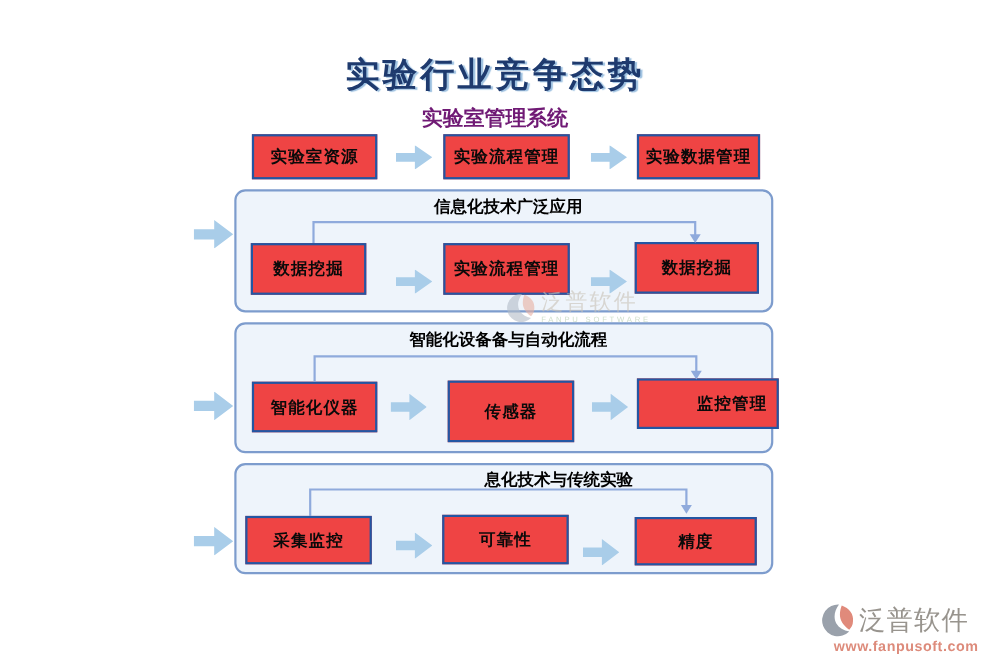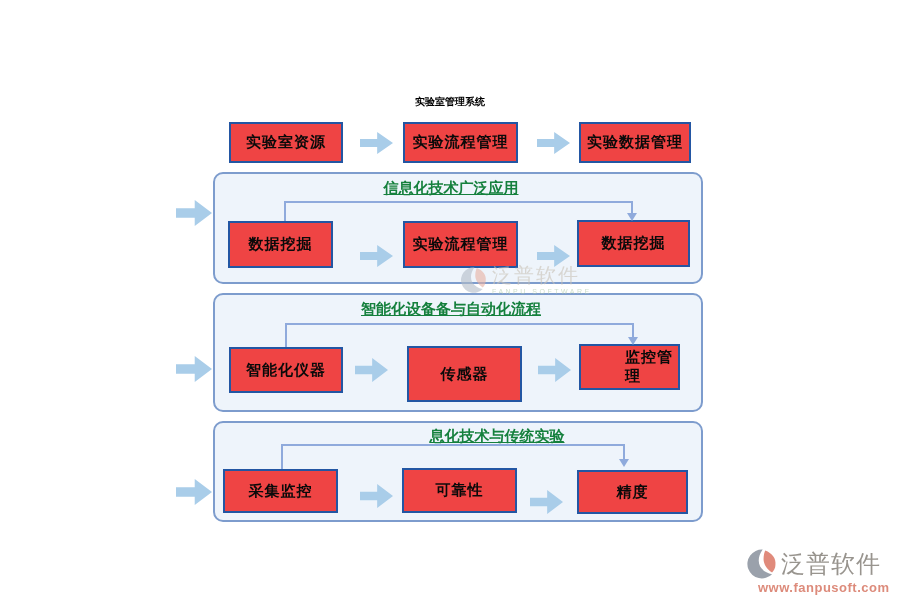--- a/index.html
+++ b/index.html
@@ -8,25 +8,25 @@
     background:#ffffff; overflow:hidden;
     font-family:"Liberation Sans", sans-serif;
   }
   .title {
     position:absolute; left:0; top:47px; width:900px;
     text-align:center; font-family:"DejaVu Serif", serif;
     font-size:31px; font-weight:700; color:#1e3a6e;
     letter-spacing:3px; text-shadow:2px 1px 1px #9cc0e0;
   }
   .section-label {
-    position:absolute; width:494px; left:204px; text-align:center;
-    font-size:15px; font-weight:700; color:#15803d;text-decoration:underline;
+    position:absolute; width:494px; left:215px; text-align:center;
+    font-size:15px; font-weight:700; color:#000000;
   }
   .subtitle { position:absolute; left:0; top:95px; width:900px; text-align:center;
-    font-size:10px; font-weight:700; color:#000000; }
+    font-size:19px; font-weight:700; color:#701a75; }
   .container {
     position:absolute; left:213px; width:490px;
     background:#eef4fb; border:2px solid #7d9ccd; border-radius:10px;
     box-sizing:border-box;
   }
   .flow-box {
     position:absolute; background:#ef4444; border:2px solid #2356a3;
     box-sizing:border-box; display:flex; align-items:center; justify-content:center;
     font-size:15px; font-weight:700; color:#0a0a0a; letter-spacing:1px;
   }
@@ -45,20 +45,21 @@
   .wm-footer { position:absolute; left:744px; top:546px; }
   .wm-footer .row { display:flex; align-items:center; gap:3px; }
   .wm-footer .brand { font-size:24px; color:#98948e; letter-spacing:1px; font-weight:500; }
   .wm-footer .url { font-size:13px; color:#dd8b7b; font-weight:700; letter-spacing:0.5px; margin-top:-2px; margin-left:14px; }
 </style>
 </head>
 <body>
 
 <div class="canvas">
 
+  <div class="title">实验行业竞争态势</div>
 
   <div class="subtitle">实验室管理系统</div>
   <div class="flow-box" style="left:229px; top:122px; width:114px; height:41px;">实验室资源</div>
   <div class="block-arrow" style="left:360px; top:132px; width:33px; height:22px;"></div>
   <div class="flow-box" style="left:403px; top:122px; width:115px; height:41px;">实验流程管理</div>
   <div class="block-arrow" style="left:537px; top:132px; width:33px; height:22px;"></div>
   <div class="flow-box" style="left:579px; top:122px; width:112px; height:41px;">实验数据管理</div>
 
   <div class="container" style="top:172px; height:112px;"></div>
   <div class="section-label" style="top:179px;">信息化技术广泛应用</div>
@@ -69,21 +70,21 @@
   <div class="block-arrow" style="left:537px; top:245px; width:33px; height:22px;"></div>
   <div class="flow-box" style="left:577px; top:220px; width:113px; height:47px;">数据挖掘</div>
 
   <div class="container" style="top:293px; height:119px;"></div>
   <div class="section-label" style="top:300px;">智能化设备备与自动化流程</div>
   <div class="block-arrow" style="left:176px; top:356px; width:36px; height:26px;"></div>
   <div class="flow-box" style="left:229px; top:347px; width:114px; height:46px;">智能化仪器</div>
   <div class="block-arrow" style="left:355px; top:358px; width:33px; height:24px;"></div>
   <div class="flow-box" style="left:407px; top:346px; width:115px; height:56px;">传感器</div>
   <div class="block-arrow" style="left:538px; top:358px; width:33px; height:24px;"></div>
-  <div class="flow-box" style="left:579px; top:344px; width:101px; height:46px;padding-left:44px;">监控管理</div>
+  <div class="flow-box" style="left:579px; top:344px; width:129px; height:46px;padding-left:44px;">监控管理</div>
 
   <div class="container" style="top:421px; height:101px;"></div>
   <div class="section-label" style="top:427px;padding-left:46px;">息化技术与传统实验</div>
   <div class="block-arrow" style="left:176px; top:479px; width:36px; height:26px;"></div>
   <div class="flow-box" style="left:223px; top:469px; width:115px; height:44px;">采集监控</div>
   <div class="block-arrow" style="left:360px; top:484px; width:33px; height:24px;"></div>
   <div class="flow-box" style="left:402px; top:468px; width:115px; height:45px;">可靠性</div>
   <div class="block-arrow" style="left:530px; top:490px; width:33px; height:24px;"></div>
   <div class="flow-box" style="left:577px; top:470px; width:111px; height:44px;">精度</div>
 

